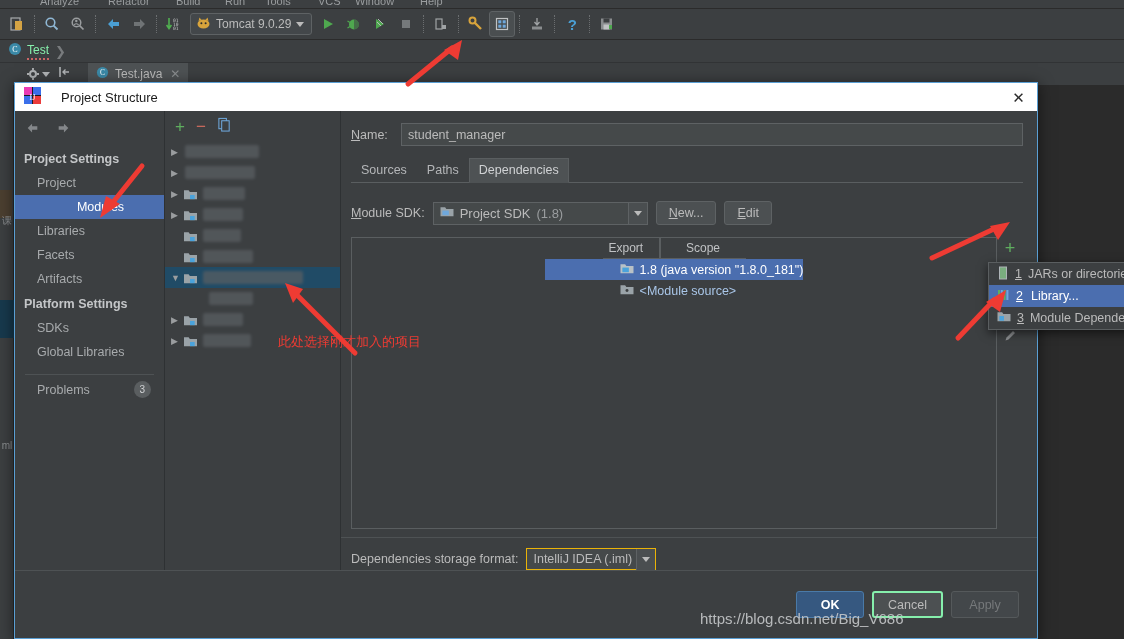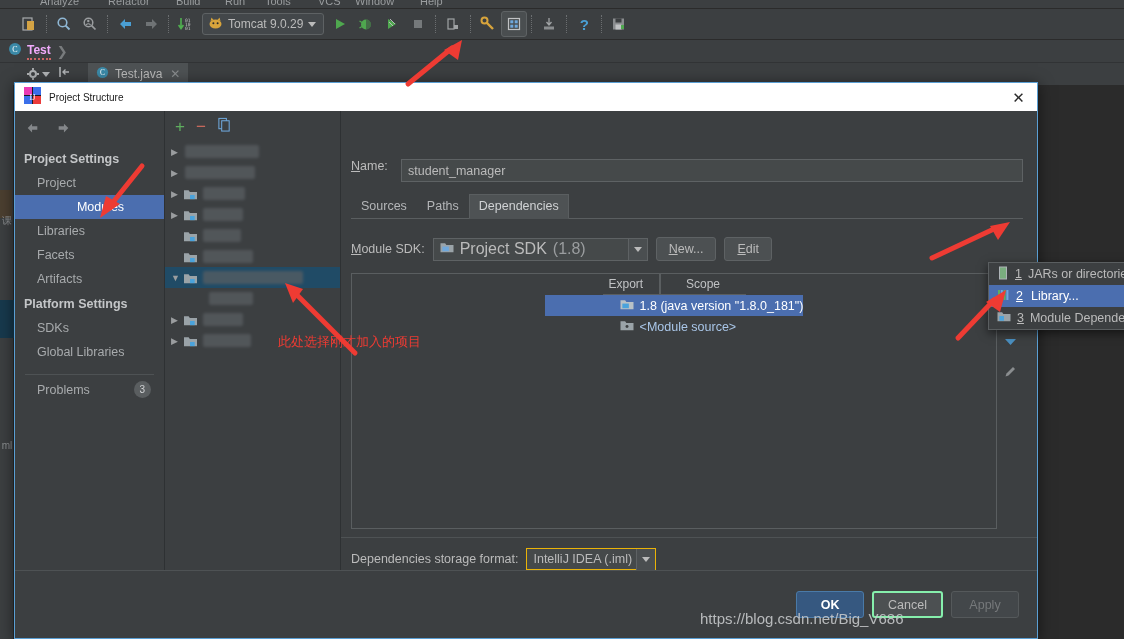--- a/index.html
+++ b/index.html
@@ -28,21 +28,21 @@
   .ide-menubar .mi {
     position: absolute; top: -5px;
     font-size: 11px; color: #9a9d9f; white-space: nowrap;
   }
 
   .ide-toolbar {
     position: absolute; left: 0; top: 9px; width: 1124px; height: 31px;
     background: #3c3f41;
     border-bottom: 1px solid #2b2b2b;
     display: flex; align-items: center;
-    padding-left: 16px;
+    padding-left: 4px;
   }
   .tb-item {
     width: 26px; height: 26px;
     display: flex; align-items: center; justify-content: center;
     flex: 0 0 auto;
   }
   .tb-sep {
     width: 1px; height: 18px; margin: 0 4px;
     border-left: 1px dotted #6b6e70;
     flex: 0 0 auto;
@@ -68,24 +68,23 @@
   }
 
   .ide-breadcrumb {
     position: absolute; left: 0; top: 40px; width: 1124px; height: 23px;
     background: #3c3f41;
     display: flex; align-items: center; padding-left: 8px;
     border-bottom: 1px solid #313335;
   }
   .bc-chip { display: flex; align-items: center; gap: 5px; }
   .bc-label {
-    font-size: 12px; color: #f0abfc;
+    font-size: 12px; color: #86efac;
     border-bottom: 2px dotted #cc6666;
     padding-bottom: 1px;
-    font-weight: bold;
   }
   .bc-arrow {
     margin-left: 6px; color: #787b7d; font-size: 13px;
   }
 
   .ide-tabrow {
     position: absolute; left: 0; top: 63px; width: 1124px; height: 22px;
     background: #3c3f41;
     display: flex; align-items: center;
   }
@@ -134,22 +133,22 @@
     border: 1px solid #5a9fd4;
     box-shadow: 0 2px 14px rgba(0,0,0,0.55);
   }
   .dlg-titlebar {
     position: relative;
     height: 28px; background: #ffffff;
     display: flex; align-items: center;
     padding: 0 6px 0 9px;
   }
   .dlg-title {
-    font-size: 10px; color: #1a1a1a;
-    margin-left: 8px; font-weight: 400;
+    font-size: 13px; color: #1a1a1a;
+    margin-left: 20px; font-weight: 400;
   }
   .dlg-close {
     position: absolute; right: 10px; top: 6px;
     width: 17px; height: 17px;
     display: flex; align-items: center; justify-content: center;
     font-size: 15px; color: #2b2b2b; line-height: 1;
   }
   .dlg-inner {
     position: relative;
     width: 1022px; height: 527px;
@@ -236,23 +235,22 @@
   .fld-ic { width: 15px; height: 13px; flex: 0 0 auto; margin-right: 3px; }
 
   
   .main-panel {
     flex: 1; height: 100%;
     background: #3c3f41;
     position: relative;
     display: flex; flex-direction: column;
   }
   .name-row {
-    display: flex; align-items: flex-start;
+    display: flex; align-items: center;
     padding: 12px 14px 0 10px;
-    margin-top: 36px;
   }
   .name-lbl { font-size: 12.5px; color: #bbbbbb; width: 50px; }
   .name-lbl u { text-decoration: underline; }
   .name-input {
     flex: 1; height: 23px;
     background: #45494a;
     border: 1px solid #5e6264;
     color: #bbbbbb; font-size: 12.5px;
     padding: 0 6px;
     font-family: "Liberation Sans", sans-serif;
@@ -284,21 +282,21 @@
     padding: 18px 0 0 10px;
   }
   .sdk-lbl { font-size: 12.5px; color: #bbbbbb; }
   .sdk-combo {
     display: flex; align-items: center;
     width: 215px; height: 23px;
     background: #45494a; border: 1px solid #5e6264;
   }
   .sdk-combo .val {
     flex: 1; display: flex; align-items: center; gap: 6px;
-    padding-left: 6px; font-size: 16px; color: #bbbbbb;
+    padding-left: 6px; font-size: 13px; color: #bbbbbb;
     overflow: hidden; white-space: nowrap;
   }
   .sdk-combo .val .dim { color: #9a9d9f; }
   .combo-btn {
     width: 19px; height: 21px;
     background: #4a4e50; border-left: 1px solid #5e6264;
     display: flex; align-items: center; justify-content: center;
   }
   .btn {
     height: 24px; padding: 0 12px;

